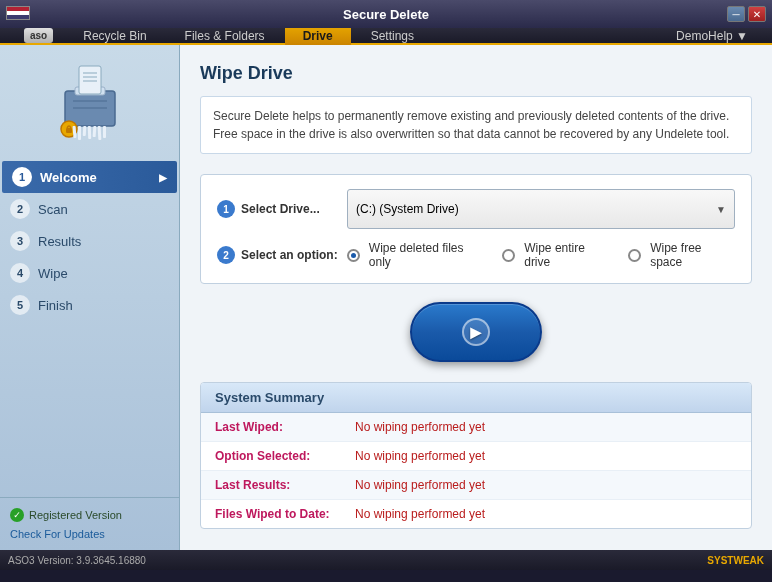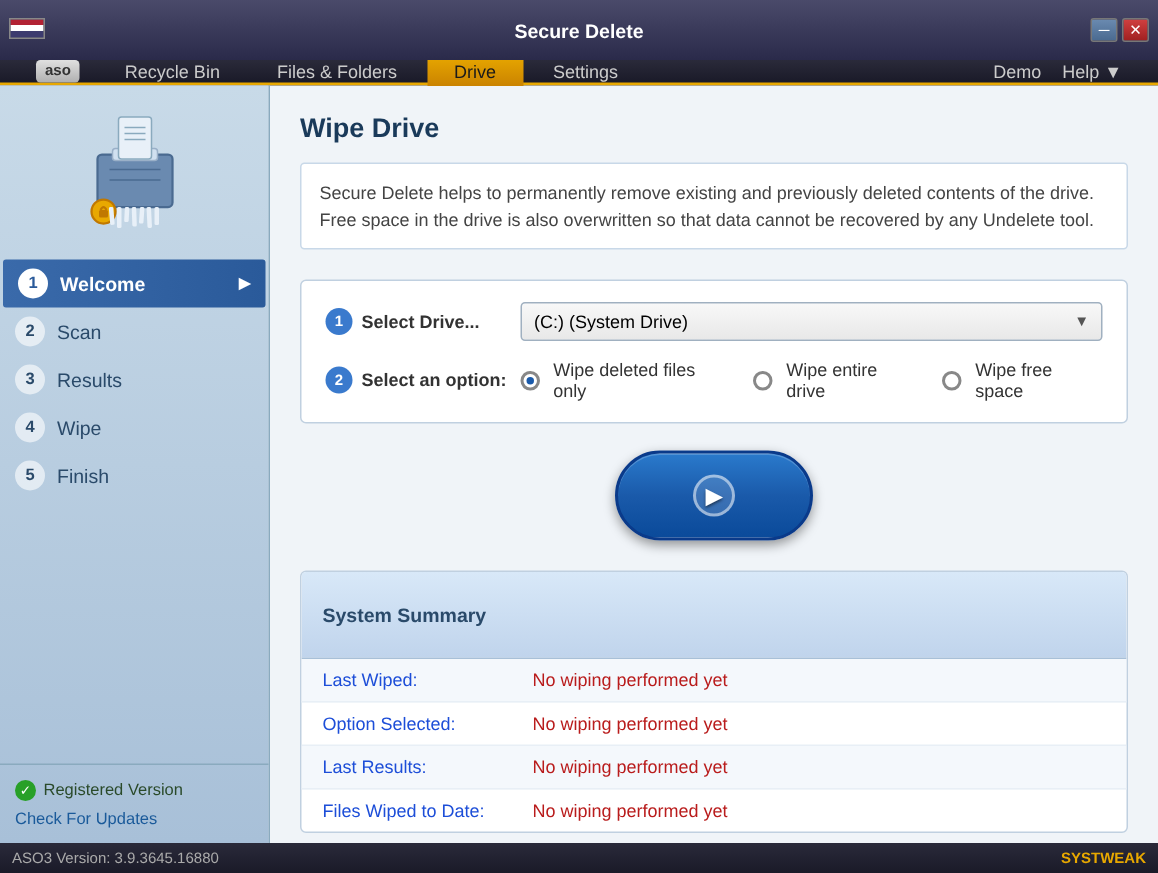--- a/index.html
+++ b/index.html
@@ -8,21 +8,21 @@
       height: 582px;
       font-family: Arial, sans-serif;
       font-size: 13px;
       overflow: hidden;
       background: #1a1a2e;
     }
 
     
     .title-bar {
       background: linear-gradient(to bottom, #4a4a6a, #2a2a4a);
-      height: 40px;
+      height: 28px;
       display: flex;
       align-items: center;
       justify-content: center;
       position: relative;
     }
     .title-bar-text {
       color: #fff;
       font-size: 13px;
       font-weight: bold;
     }
@@ -86,25 +86,24 @@
     .menu-tab {
       padding: 4px 18px;
       color: #ccc;
       font-size: 12px;
       cursor: pointer;
       border-radius: 3px 3px 0 0;
     }
     .menu-tab.active {
       background: linear-gradient(to bottom, #e8a800, #c88000);
       color: #1a1a1a;
-      font-weight: normal;
+      font-weight: bold;
     }
     .menu-right {
       display: flex;
-      gap: 14px;
       color: #ccc;
       font-size: 12px;
     }
     .menu-right span { cursor: pointer; }
 
     
     .main-layout {
       display: flex;
       height: 505px;
       background: #e8eef4;
@@ -248,21 +247,21 @@
       background: #3a7acd;
       color: #fff;
       font-size: 10px;
       display: flex;
       align-items: center;
       justify-content: center;
       flex-shrink: 0;
     }
     .drive-select {
       flex: 1;
-      height: 26px;
+      height: 40px;
       border: 1px solid #a0b0c0;
       border-radius: 3px;
       background: linear-gradient(to bottom, #f8f8f8, #e8e8e8);
       padding: 0 8px;
       font-size: 12px;
       display: flex;
       align-items: center;
       justify-content: space-between;
       cursor: pointer;
     }
@@ -334,38 +333,38 @@
 
     
     .summary-section {
       background: #fff;
       border: 1px solid #c0d0e0;
       border-radius: 4px;
       overflow: hidden;
     }
     .summary-header {
       background: linear-gradient(to bottom, #d8e8f8, #c0d4ec);
-      padding: 21px 14px;
+      padding: 7px 14px;
       font-size: 13px;
       font-weight: bold;
       color: #2a4a6a;
       border-bottom: 1px solid #a8c0d8;
     }
     .summary-row {
       display: flex;
       padding: 7px 14px;
       border-bottom: 1px solid #e8eff6;
       font-size: 12px;
     }
     .summary-row:last-child { border-bottom: none; }
     .summary-row:nth-child(even) { background: #f4f8fc; }
     .summary-key {
       width: 140px;
-      color: #1d4ed8;
-      font-weight: 400;
+      color: #be185d;
+      font-weight: 700;
     }
     .summary-value { color: #b91c1c; }
 
     
     .status-bar {
       background: linear-gradient(to bottom, #2a2a3a, #1a1a28);
       height: 20px;
       display: flex;
       align-items: center;
       justify-content: space-between;

